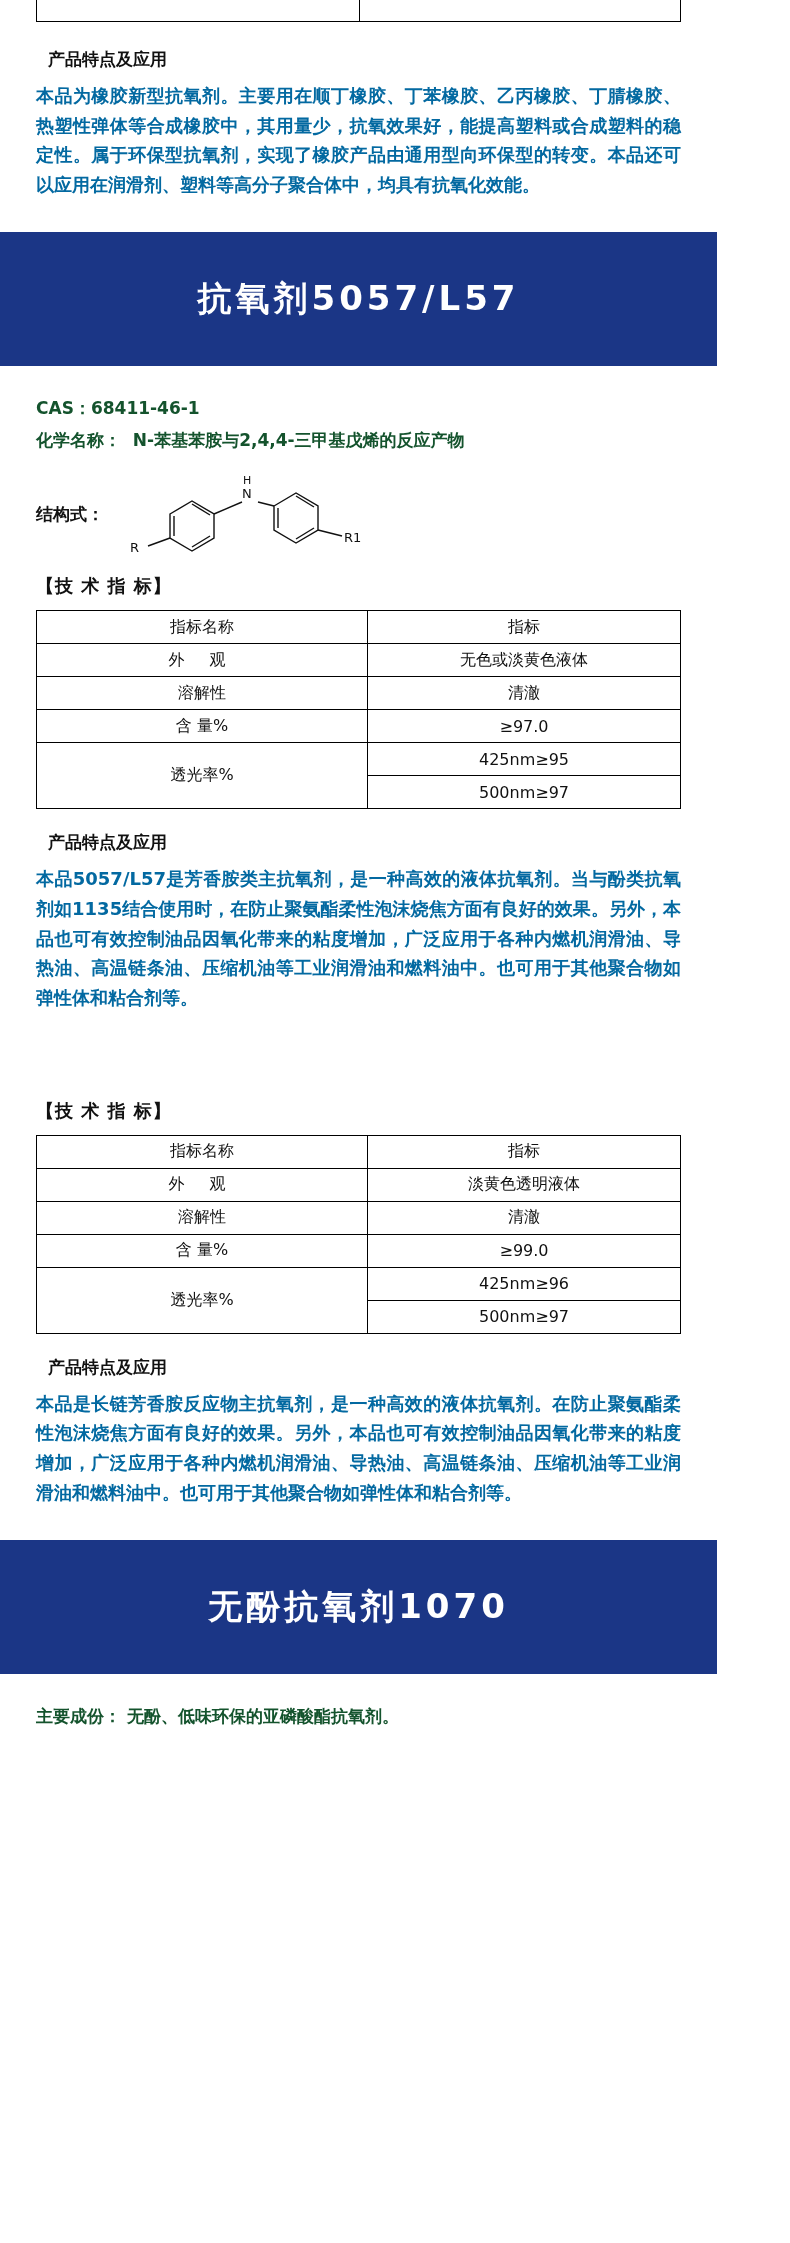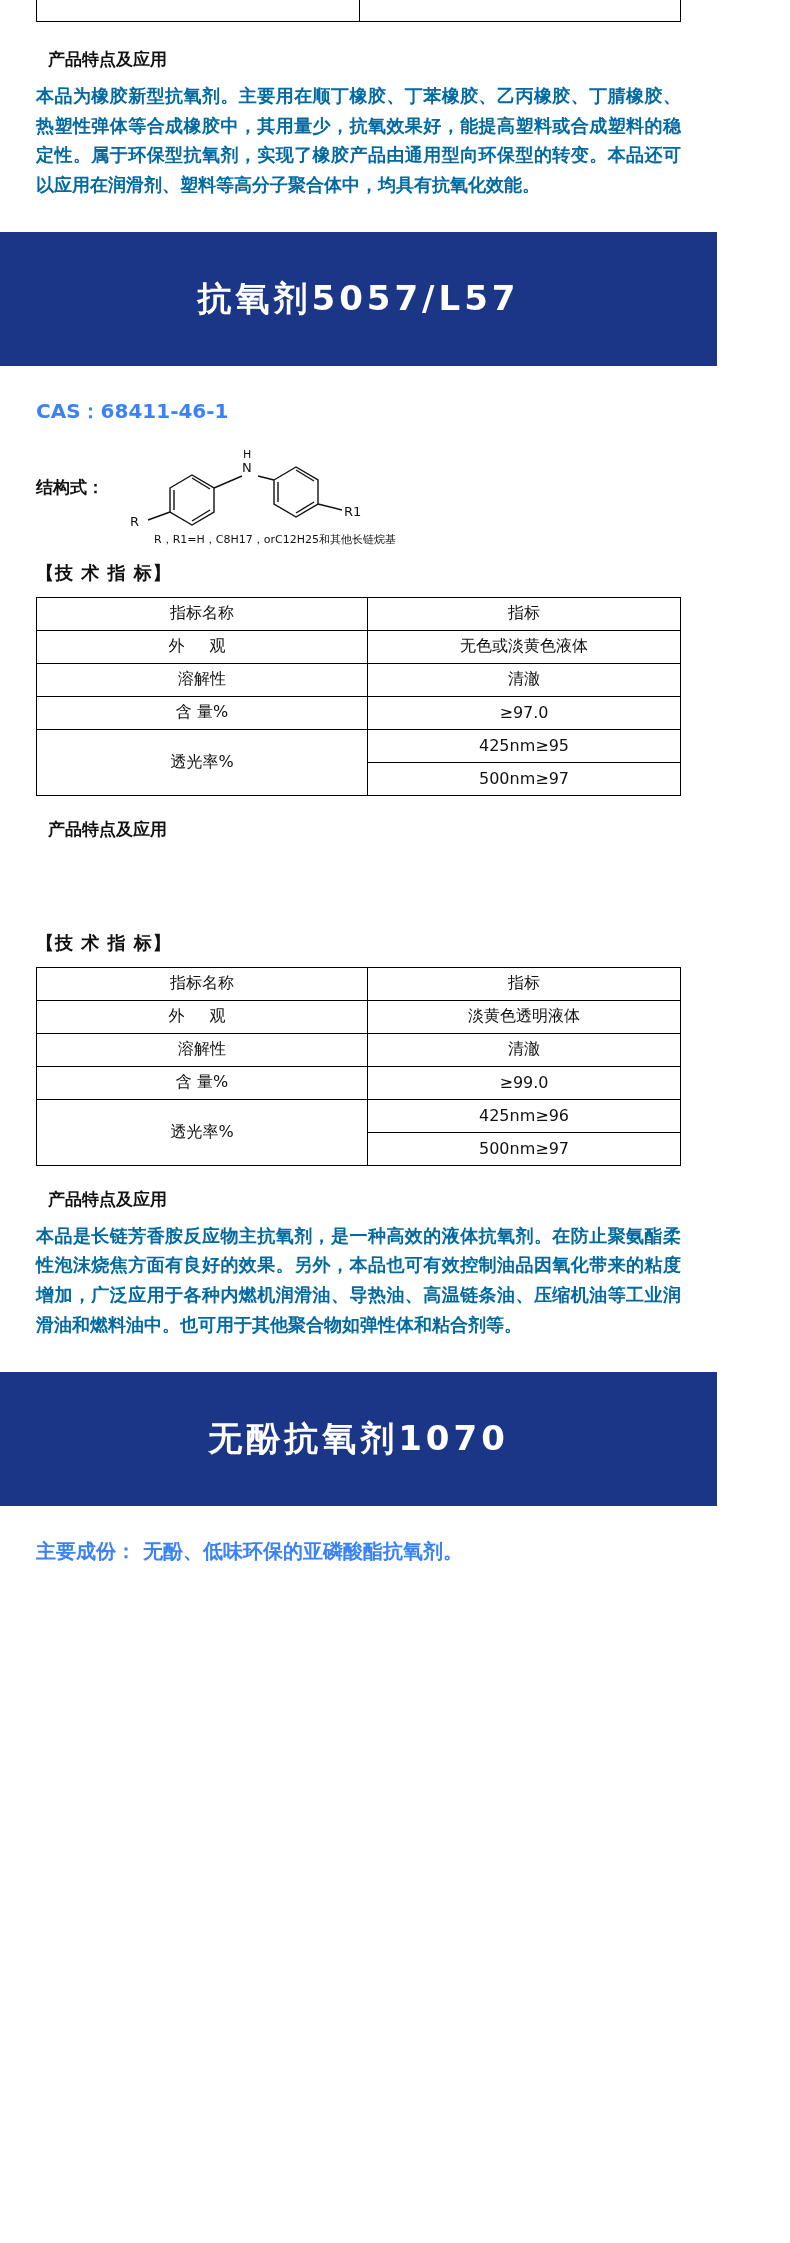--- a/index.html
+++ b/index.html
@@ -77,24 +77,24 @@
   }
   .para {
     font-size: 18px;
     line-height: 1.65;
     color: #0369a1;
     text-align: justify;
     margin: 0 0 6px 0;
     font-weight: bold;
   }
   .kv {
-    font-size: 20px;
+    font-size: 17px;
     line-height: 1.9;
     font-weight: bold;
-    color: #3b82f6;
+    color: #14532d;
     margin: 0;
   }
   .kv .label { font-weight: bold; }
   .spec-head {
     font-size: 18px;
     font-weight: bold;
     margin: 14px 0 12px 0;
     letter-spacing: 1px;
   }
 
@@ -165,20 +165,23 @@
 
   <div class="gap-md"></div>
 
   <div class="banner">抗氧剂5057/L57</div>
 
   <div class="block">
     <div class="gap-md"></div>
 
     <p class="kv">
       <span class="label">CAS：</span><span>68411-46-1</span>
+    </p>
+    <p class="kv">
+      <span class="label">化学名称：</span>&nbsp;&nbsp;<span>N-苯基苯胺与2,4,4-三甲基戊烯的反应产物</span>
     </p>
 
     <div class="struct-row">
       <div class="struct-label">结构式：</div>
       <div class="struct-draw">
         <svg width="420" height="92" viewBox="0 0 420 92" xmlns="http://www.w3.org/2000/svg">
           <g stroke="#111" stroke-width="1.4" fill="none">
 
             <polygon points="60,46 82,33 104,46 104,70 82,83 60,70"></polygon>
             <polyline points="64,48 64,68"></polyline>
@@ -197,21 +200,20 @@
             <line x1="60" y1="70" x2="38" y2="78"></line>
             <line x1="208" y1="62" x2="232" y2="68"></line>
           </g>
           <text x="132" y="30" font-size="13" fill="#111" font-family="DejaVu Sans, sans-serif">N</text>
           <text x="133" y="16" font-size="11" fill="#111" font-family="DejaVu Sans, sans-serif">H</text>
           <text x="20" y="84" font-size="13" fill="#111" font-family="DejaVu Sans, sans-serif">R</text>
           <text x="234" y="74" font-size="13" fill="#111" font-family="DejaVu Sans, sans-serif">R1</text>
         </svg>
       </div>
     </div>
-    <div class="struct-note">R，R1=H，C8H17，orC12H25和其他长链烷基</div>
 
     <div class="spec-head">【技 术 指 标】</div>
 
     <table class="spec">
       <tbody>
         <tr>
           <td class="name">指标名称</td>
           <td colspan="2">指标</td>
         </tr>
         <tr>
@@ -230,20 +232,21 @@
           <td class="name" rowspan="2">透光率%</td>
           <td colspan="2">425nm≥95</td>
         </tr>
         <tr>
           <td colspan="2">500nm≥97</td>
         </tr>
       </tbody>
     </table>
 
     <div class="sub-title">产品特点及应用</div>
+    <p class="para">本品5057/L57是芳香胺类主抗氧剂，是一种高效的液体抗氧剂。当与酚类抗氧剂如1135结合使用时，在防止聚氨酯柔性泡沫烧焦方面有良好的效果。另外，本品也可有效控制油品因氧化带来的粘度增加，广泛应用于各种内燃机润滑油、导热油、高温链条油、压缩机油等工业润滑油和燃料油中。也可用于其他聚合物如弹性体和粘合剂等。</p>
   </div>
 
   <div class="gap-md"></div>
 
 
   <div class="block">
     <div class="gap-lg"></div>
 
 
     <div class="spec-head">【技 术 指 标】</div>

